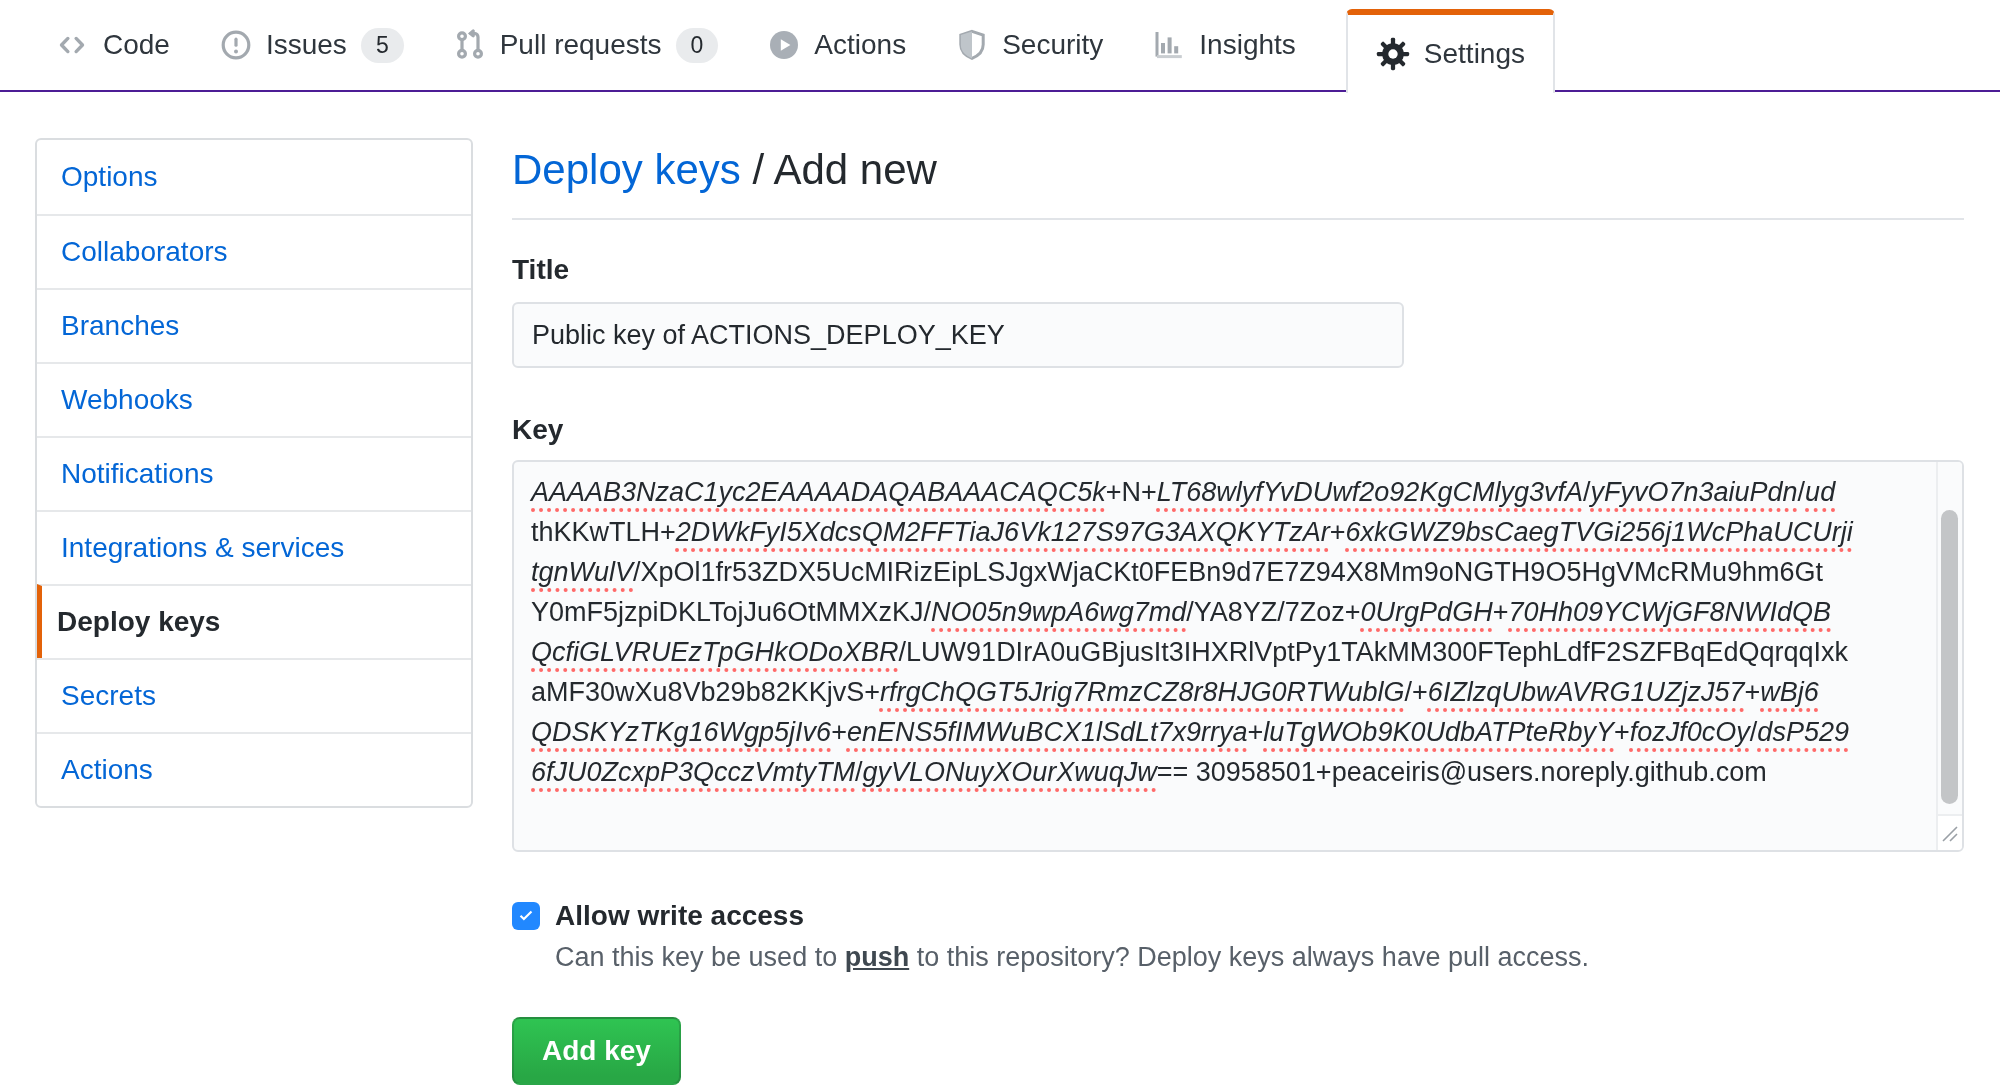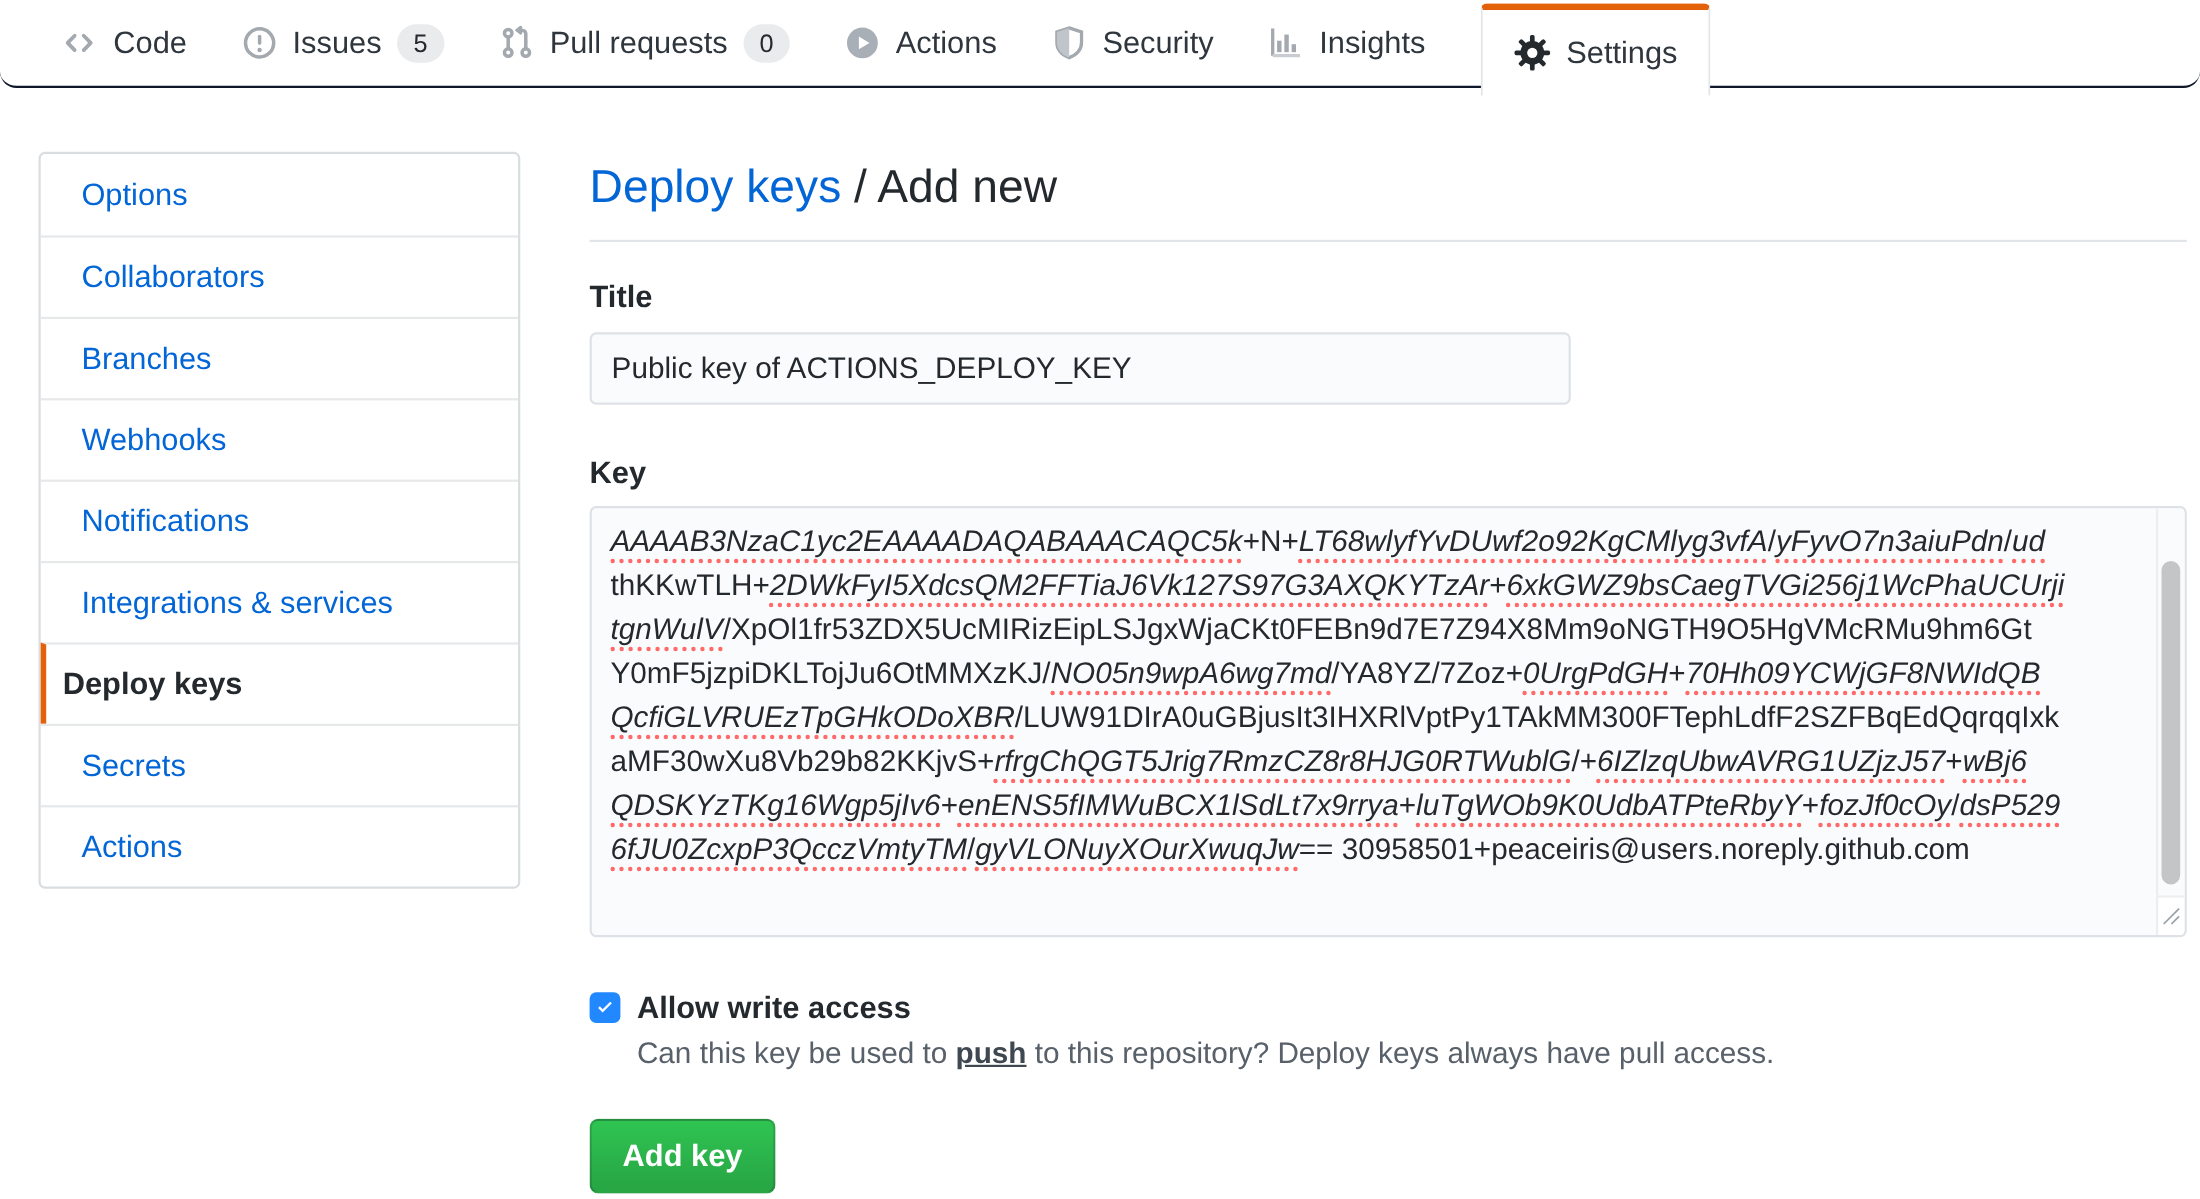--- a/index.html
+++ b/index.html
@@ -1,43 +1,43 @@
 <!DOCTYPE html>
 <html><head>
 <meta charset="utf-8">
 <style>
   * { margin:0; padding:0; box-sizing:border-box; }
   html,body { width:2000px; height:1090px; background:#fff;
     font-family:"Liberation Sans","DejaVu Sans",sans-serif; color:#24292e; }
   body { position:relative; overflow:hidden; }
 
   
-  .topnav { position:absolute; left:0; top:0; width:2000px; height:80px;
-    border-bottom:2px solid #0f172a; background:#fff;
-    display:flex; align-items:center; padding-left:55px; gap:50px;border-radius:15px; }
+  .topnav { position:absolute; left:0; top:0; width:2000px; height:92px;
+    border-bottom:2px solid #4c1d95; background:#fff;
+    display:flex; align-items:center; padding-left:55px; gap:50px; }
   .tab { display:flex; align-items:center; gap:14px; font-size:28px; color:#2f363d;
     height:100%; cursor:pointer; white-space:nowrap; }
   .tab .ticon { display:flex; align-items:center; }
   .counter { background:#e9ebed; color:#24292e; font-size:23px; line-height:1;
     padding:6px 15px; border-radius:20px; }
   .tab.selected { background:#fff; border:2px solid #e1e4e8; border-bottom:none;
     border-top:6px solid #e36209; border-radius:6px 6px 0 0;
     padding:16px 28px; margin-top:10px; height:84px; margin-bottom:-2px; z-index:2; }
 
   
   .sidebar { position:absolute; left:35px; top:138px; width:438px;
     border:2px solid #dadde0; border-radius:6px; background:#fff; }
-  .side-item { height:74px; display:flex; align-items:center; padding-left:37px;
+  .side-item { height:74px; display:flex; align-items:center; padding-left:24px;
     font-size:28px; color:#0366d6; cursor:pointer; }
   .side-item + .side-item { border-top:2px solid #e6e8ea; }
   .side-item.selected { color:#24292e; font-weight:bold;
     border-left:5px solid #e36209; padding-left:15px; cursor:default; }
 
   
-  .main { position:absolute; left:536px; top:92px; width:1452px; }
+  .main { position:absolute; left:512px; top:92px; width:1452px; }
   h2.subhead { font-size:42px; font-weight:400; margin-top:54px; }
   h2.subhead a { color:#0366d6; text-decoration:none; cursor:pointer; }
   h2.subhead .rest { color:#24292e; }
   hr.rule { border:none; border-top:2px solid #e1e4e8; margin-top:24px; }
 
   .field-label { font-size:28px; font-weight:bold; margin-top:34px; }
   .text-input { margin-top:16px; width:892px; height:66px; background:#fafbfc;
     border:2px solid #dee1e5; border-radius:6px; font-size:27px; color:#24292e;
     padding:0 18px; font-family:inherit; }
   .key-label { margin-top:46px; }

